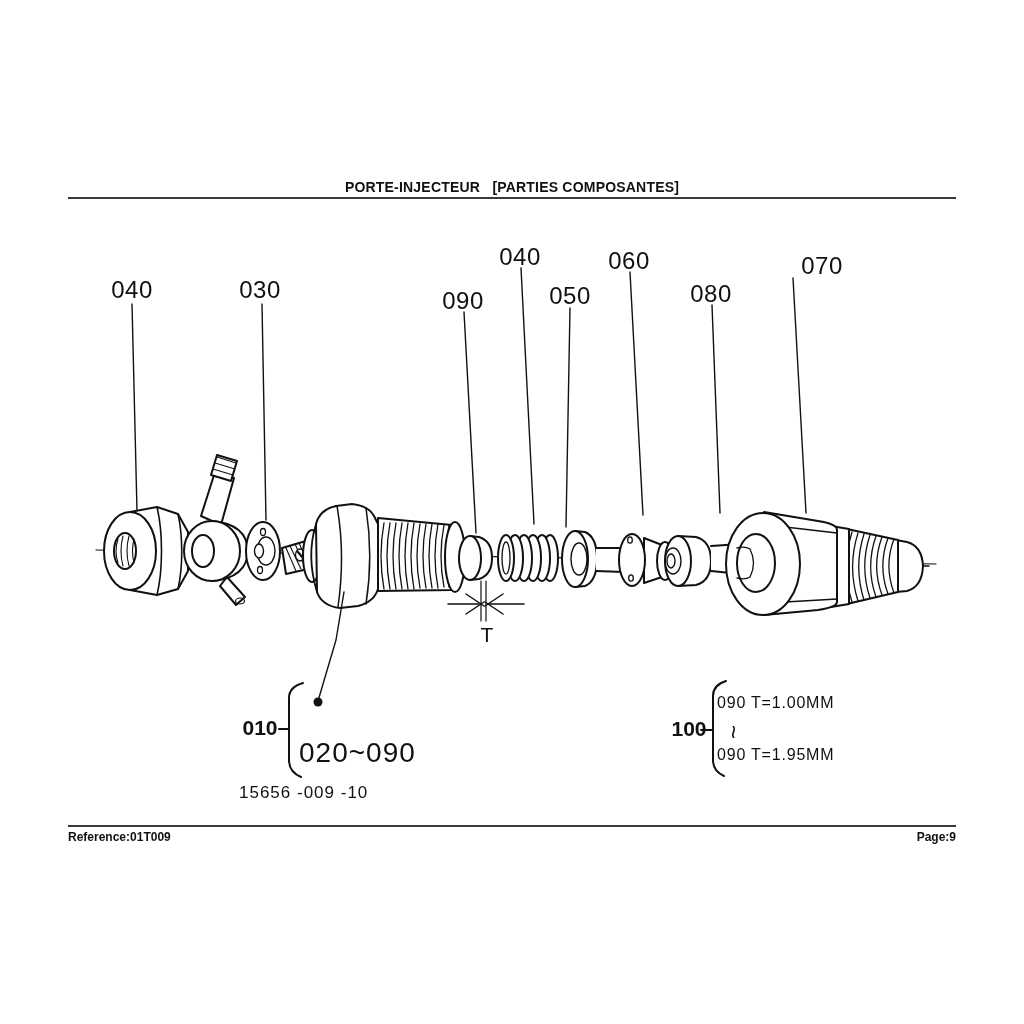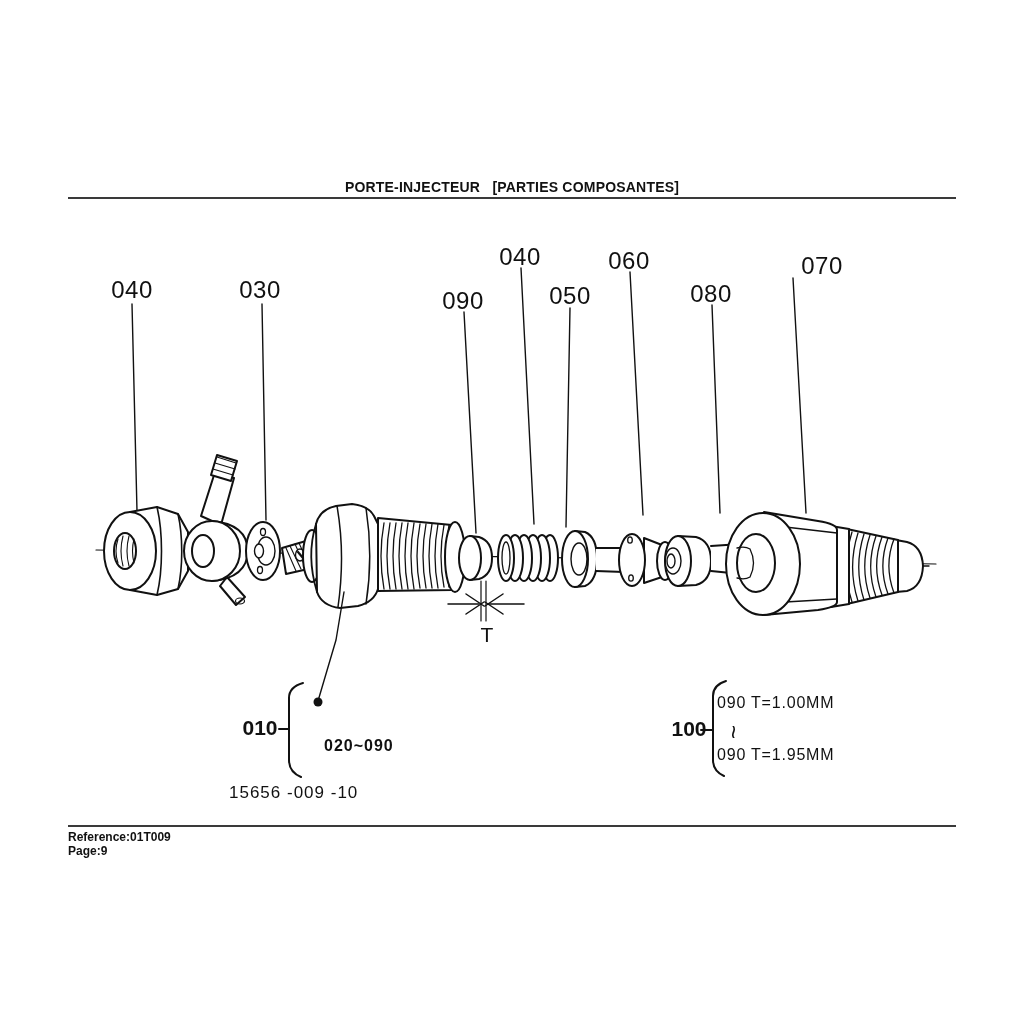--- a/index.html
+++ b/index.html
@@ -2,24 +2,24 @@
 <html><head>
 <meta charset="utf-8">
 <style>
   html,body{margin:0;padding:0;background:#fff;}
   #page{position:relative;width:1024px;height:1024px;background:#ffffff;overflow:hidden;
         font-family:"Liberation Sans",sans-serif;color:#111;border-radius:7px;}
   .abs{position:absolute;}
   .rule{position:absolute;background:#3a3a3a;height:2px;}
   .title{font-weight:bold;font-size:14px;letter-spacing:0.2px;white-space:pre;text-align:center;width:100%;}
   .footer-bar{position:absolute;left:68px;width:888px;display:flex;justify-content:space-between;
-              font-size:12px;font-weight:bold;flex-direction:column;}
+              font-size:12px;font-weight:bold;}
   .part-label{position:absolute;transform:translateX(-50%);font-size:24px;font-weight:normal;letter-spacing:0.5px;}
   .callout-label{position:absolute;transform:translateX(-50%);font-size:21px;font-weight:bold;}
-  .callout-text{position:absolute;font-size:16px;font-weight:bold;letter-spacing:1px;margin-left:25px;}
+  .callout-text{position:absolute;font-size:28px;font-weight:normal;letter-spacing:1px;}
   .shim-line{position:absolute;font-size:16px;font-weight:normal;letter-spacing:0.8px;white-space:pre;}
   .tilde{position:absolute;font-size:24px;transform:rotate(90deg);}
   .code-text{position:absolute;font-size:17px;letter-spacing:1px;}
   .t-label{position:absolute;transform:translateX(-50%);font-size:21px;}
   svg{position:absolute;left:0;top:0;}
   svg *{vector-effect:non-scaling-stroke;}
 </style>
 </head>
 <body>
 
@@ -170,21 +170,21 @@
   <div class="part-label" style="left:520px;top:243px;">040</div>
   <div class="part-label" style="left:570px;top:282px;">050</div>
   <div class="part-label" style="left:629px;top:247px;">060</div>
   <div class="part-label" style="left:711px;top:280px;">080</div>
   <div class="part-label" style="left:792px;top:252px;margin-left:30px;">070</div>
 
   <div class="t-label" style="left:487px;top:623px;">T</div>
 
   <div class="callout-label" style="left:260px;top:716px;">010</div>
   <div class="callout-text" style="left:299px;top:737px;">020~090</div>
-  <div class="code-text" style="left:229px;top:783px;">15656 -009 -10</div>
+  <div class="code-text" style="left:239px;top:783px;">15656 -009 -10</div>
 
   <div class="callout-label" style="left:689px;top:717px;">100</div>
   <div class="shim-line" style="left:717px;top:694px;">090 T=1.00MM</div>
   <div class="tilde" style="left:726px;top:718px;">~</div>
   <div class="shim-line" style="left:717px;top:746px;">090 T=1.95MM</div>
 
   <div class="rule" style="left:68px;top:825px;width:888px;"></div>
   <div class="footer-bar" style="top:830px;">
     <span>Reference:01T009</span>
     <span>Page:9</span>

